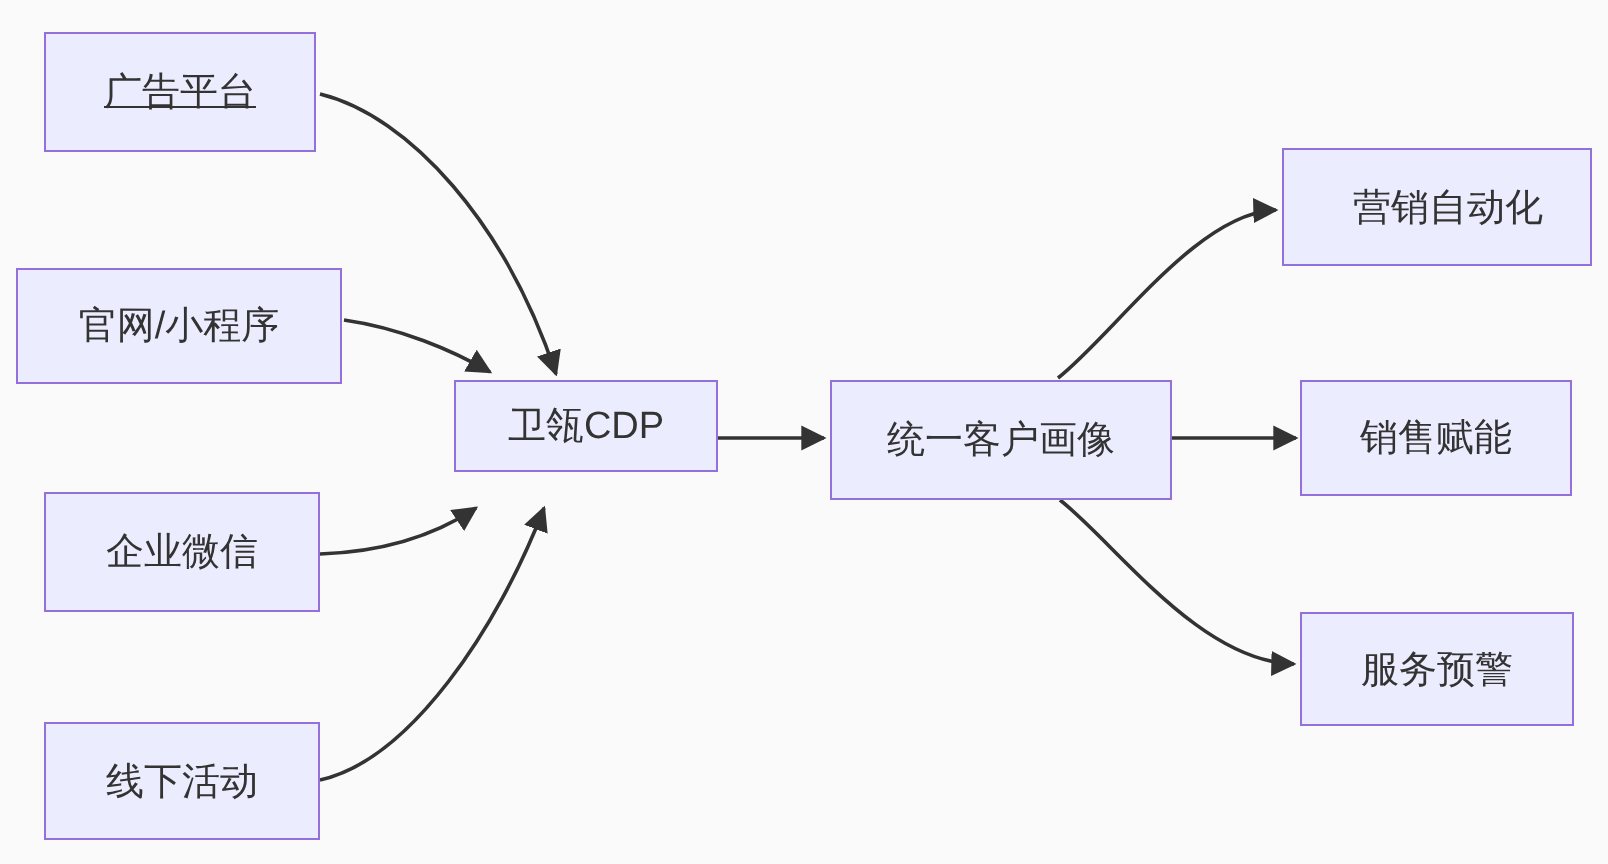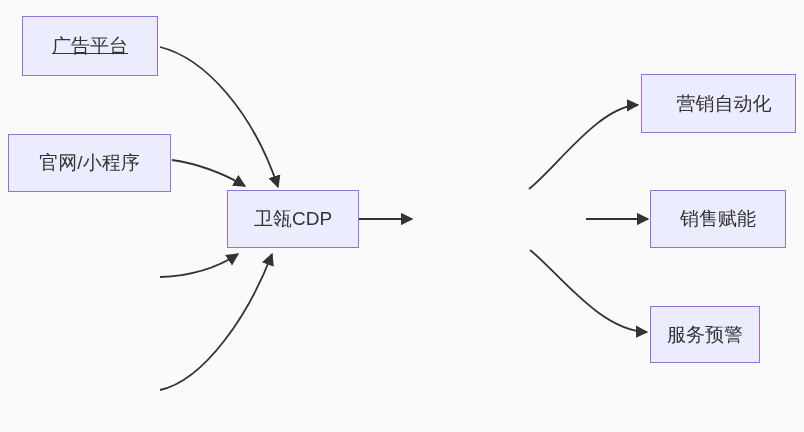--- a/index.html
+++ b/index.html
@@ -42,25 +42,25 @@
     color: var(--text-color);
     font-size: 19px;
     text-align: center;
     white-space: nowrap;
   }
   
   .n-ad          { left: 22px;  top: 16px;  width: 136px; height: 60px; text-decoration: underline; }
   .n-site        { left: 8px;   top: 134px; width: 163px; height: 58px; align-items: center; }
   .n-wecom       { left: 22px;  top: 246px; width: 138px; height: 60px; }
   .n-offline     { left: 22px;  top: 361px; width: 138px; height: 59px; }
-  .n-cdp         { left: 227px; top: 190px; width: 132px; height: 58px; text-align: right; }
+  .n-cdp         { left: 227px; top: 190px; width: 132px; height: 46px; text-align: right; }
   .n-profile     { left: 415px; top: 190px; width: 171px; height: 60px; }
   .n-marketing   { left: 641px; top: 74px;  width: 155px; height: 59px; padding-left: 11px; }
   .n-sales       { left: 650px; top: 190px; width: 136px; height: 58px; }
-  .n-service     { left: 650px; top: 306px; width: 110px; height: 57px; }
+  .n-service     { left: 650px; top: 306px; width: 137px; height: 57px; }
 </style>
 </head>
 <body>
 
 <div class="canvas">
 
   <svg class="edges-svg" viewBox="0 0 804 432" xmlns="http://www.w3.org/2000/svg">
     <defs>
       <marker id="arrowhead" viewBox="0 0 10 10" refX="9" refY="5" markerWidth="7" markerHeight="7" orient="auto-start-reverse">
         <path d="M0,0 L10,5 L0,10 z" fill="#333333"></path>
@@ -77,26 +77,35 @@
   </svg>
 
   <div class="node n-ad">
     <span>广告平台</span>
   </div>
 
   <div class="node n-site">
     <span>官网/小程序</span>
   </div>
 
+  <div class="node n-wecom">
+    <span>企业微信</span>
+  </div>
 
+  <div class="node n-offline">
+    <span>线下活动</span>
+  </div>
 
   <div class="node n-cdp">
     <span>卫瓴CDP</span>
   </div>
 
+  <div class="node n-profile">
+    <span>统一客户画像</span>
+  </div>
 
   <div class="node n-marketing">
     <span>营销自动化</span>
   </div>
 
   <div class="node n-sales">
     <span>销售赋能</span>
   </div>
 
   <div class="node n-service">

